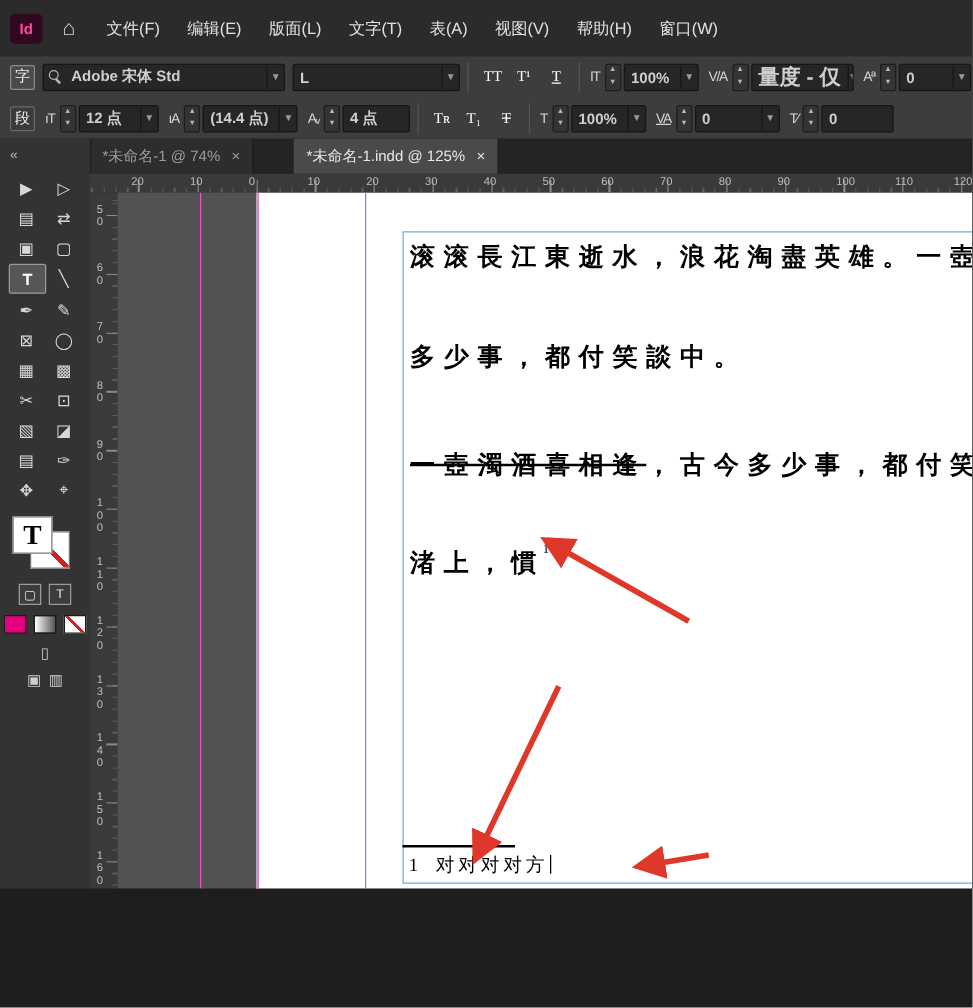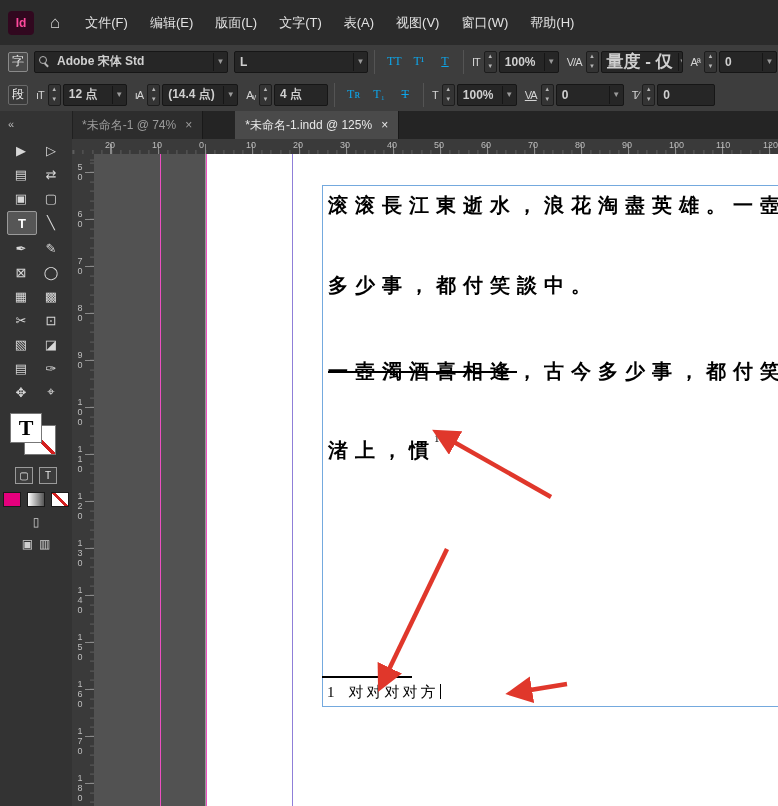--- a/index.html
+++ b/index.html
@@ -1,16 +1,16 @@
 <!DOCTYPE html>
 <html><head>
 <meta charset="utf-8">
 <style>
   html,body{margin:0;padding:0;background:#1e1e1e;}
-  #root{position:relative;width:778px;height:806px;overflow:hidden;background:#2c2c2c;
+  #root{position:relative;width:778px;height:711px;overflow:hidden;background:#2c2c2c;
         font-family:"Liberation Sans",sans-serif;color:#ddd;-webkit-user-select:none;}
   
   #menubar{position:absolute;left:0;top:0;width:778px;height:45px;background:#2b2b2b;
            border-bottom:1px solid #1c1c1c;display:flex;align-items:center;}
   .idlogo{width:26px;height:24px;margin-left:8px;background:#31081f;color:#ff4a9d;
           border-radius:4px;font-weight:bold;font-size:12px;display:flex;align-items:center;justify-content:center;}
   .home{margin-left:16px;font-size:17px;color:#d8d8d8;}
   #menus{display:flex;margin-left:14px;}
   .menu-item{padding:0 11px;font-size:13px;color:#e2e2e2;line-height:45px;cursor:default;}
   
@@ -19,21 +19,21 @@
   .mode-btn{width:20px;height:20px;flex:0 0 20px;background:#4a4a4a;border:1px solid #8a8a8a;color:#f0f0f0;
             font-size:12px;display:flex;align-items:center;justify-content:center;border-radius:2px;}
   .grp{display:flex;align-items:center;gap:2px;flex:0 0 auto;}
   .field{display:flex;align-items:center;background:#262626;border:1px solid #161616;height:20px;
          color:#cfcfcf;font-size:12px;border-radius:2px;overflow:hidden;}
   .field .val{padding:0 5px;font-weight:bold;}
   .field .dd{width:13px;text-align:center;color:#9a9a9a;border-left:1px solid #161616;font-size:8px;line-height:18px;}
   .stepper{width:11px;height:20px;display:flex;flex-direction:column;background:#343434;border:1px solid #1d1d1d;border-radius:2px;}
   .stepper span{flex:1;font-size:6px;line-height:9px;text-align:center;color:#b5b5b5;}
   .cicon{color:#d5d5d5;font-size:11px;font-style:normal;padding:0 2px;letter-spacing:-1px;}
-  .cp-btn{background:transparent;border:none;color:#0ea5e9;font-size:12px;width:24px;height:22px;
+  .cp-btn{background:transparent;border:none;color:#ffffff;font-size:12px;width:24px;height:22px;
           font-family:"Liberation Serif",serif;}
   .u-line{text-decoration:underline;}
   .s-line{text-decoration:line-through;}
   .vdiv{width:1px;height:24px;background:#545454;flex:0 0 1px;}
   .mag{position:relative;width:11px;height:11px;margin:0 2px 0 4px;flex:0 0 11px;}
   .mag::before{content:"";position:absolute;width:6px;height:6px;border:1.5px solid #b5b5b5;border-radius:50%;left:0;top:0;}
   .mag::after{content:"";position:absolute;width:5px;height:1.5px;background:#b5b5b5;transform:rotate(45deg);left:5px;top:8px;}
   
   #tabbar{position:absolute;left:72px;top:111px;right:0;height:28px;background:#242424;
           border-bottom:1px solid #171717;display:flex;align-items:stretch;gap:32px;}
@@ -99,22 +99,22 @@
     <div class="idlogo">Id</div>
     <div class="home">⌂</div>
     <div id="menus">
 
     <span class="menu-item">文件(F)</span>
         <span class="menu-item">编辑(E)</span>
         <span class="menu-item">版面(L)</span>
         <span class="menu-item">文字(T)</span>
         <span class="menu-item">表(A)</span>
         <span class="menu-item">视图(V)</span>
+        <span class="menu-item">帮助(H)</span>
         <span class="menu-item">窗口(W)</span>
-        <span class="menu-item">帮助(H)</span>
       </div>
   </div>
 
   <div id="cpanel">
     <div class="cp-row">
       <button class="mode-btn">字</button>
       <div class="grp">
         <div class="field" style="width:192px;">
           <span class="mag"></span>
           <span class="val" style="flex:1;">Adobe 宋体 Std</span>

